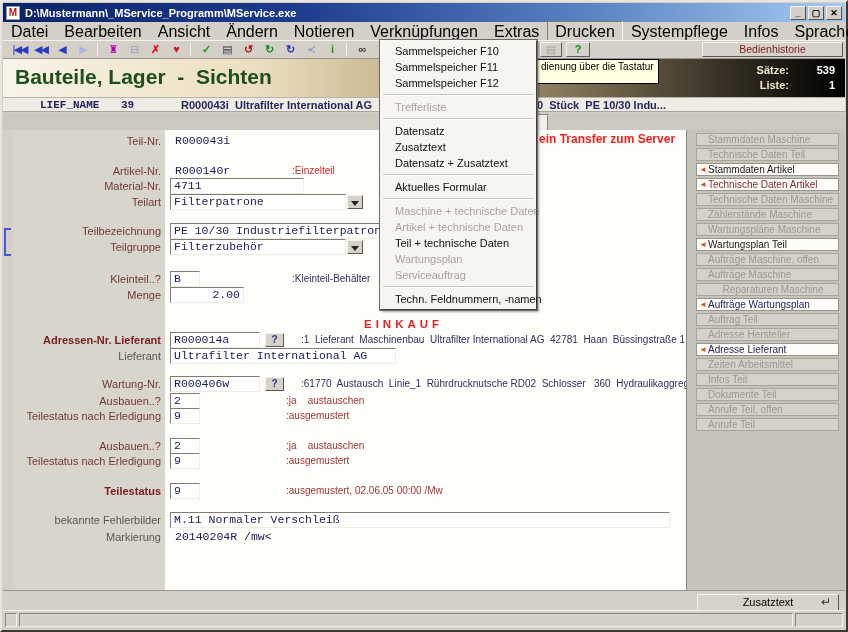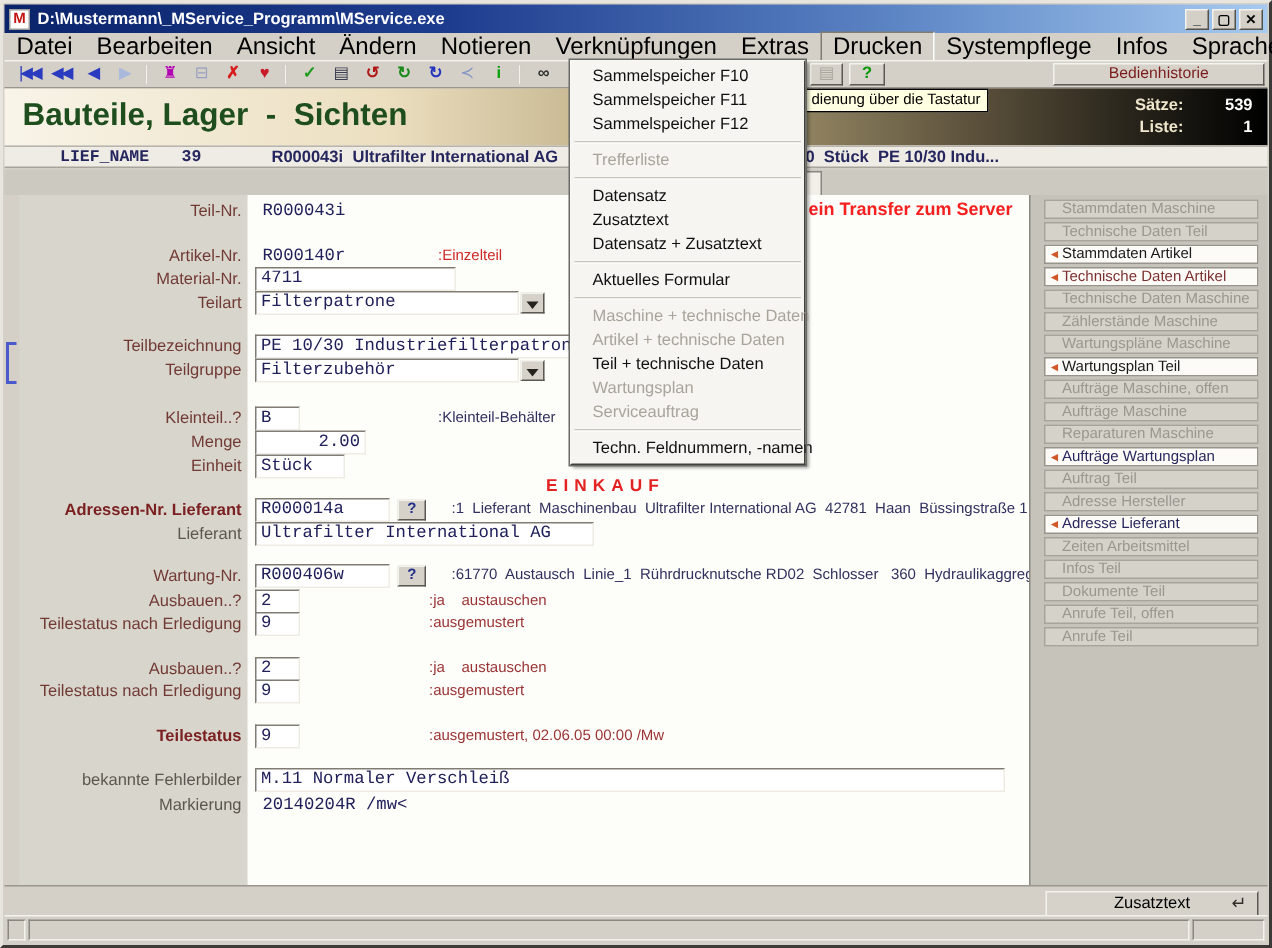--- a/index.html
+++ b/index.html
@@ -43,21 +43,21 @@
   .header-band { position:absolute; top:57px; left:1px; right:1px; height:38px;
                  background:linear-gradient(90deg,#f8f4e8 0%,#ecdfc0 30%,#b3a378 55%,#564c38 78%,#11100c 95%,#000 100%); }
   .header-title { position:absolute; left:12px; top:6px; font-size:21px; font-weight:bold;
                   color:#1e4d1e; white-space:pre; }
   .hcounter { position:absolute; font-size:11px; font-weight:bold; white-space:pre; }
   .hc-label { right:56px; color:#efe6cc; text-align:right; }
   .hc-value { right:10px; color:#ffffff; width:34px; text-align:right; }
   .hc-r1 { top:5px; } .hc-r2 { top:20px; }
 
   
-  .tooltip { position:absolute; left:534px; top:57px; height:16px; z-index:5;
+  .tooltip { position:absolute; left:534px; top:57px; height:25px; z-index:5;
              background:#ffffe1; border:1px solid #000; color:#000;
              font-size:10px; line-height:14px; padding:0 4px; white-space:nowrap; }
 
   
   .record-row { position:absolute; top:95px; left:1px; right:1px; height:15px; background:#eeece4;
                 border-top:1px solid #b8b4ac; border-bottom:1px solid #a8a49c;
                 font-size:11px; font-weight:bold; color:#26265e; }
   .record-row span { position:absolute; top:0; line-height:14px; white-space:pre; }
   .rr-field { left:37px;  font-family:"Liberation Mono", monospace; }
   .rr-num   { left:118px; font-family:"Liberation Mono", monospace; }
@@ -256,24 +256,20 @@
   </div>
   <div class="frow fr-klein">
     <span class="lbl">Kleinteil..?</span>
     <span class="inp w-s">B</span>
     <span class="ann ann-a navy">:Kleinteil-Behälter</span>
   </div>
   <div class="frow fr-menge">
     <span class="lbl">Menge</span>
     <span class="inp w-menge">2.00</span>
   </div>
-  <div class="frow fr-einheit">
-    <span class="lbl">Einheit</span>
-    <span class="inp w-einh">Stück</span>
-  </div>
   <div class="einkauf">EINKAUF</div>
   <div class="frow fr-adress">
     <span class="lbl bold">Adressen-Nr. Lieferant</span>
     <span class="inp w-id">R000014a</span>
     <span class="qb btn3d">?</span>
     <span class="ann ann-b navy">:1  Lieferant  Maschinenbau  Ultrafilter International AG  42781  Haan  Büssingstraße 1</span>
   </div>
   <div class="frow fr-lief">
     <span class="lbl gray">Lieferant</span>
     <span class="inp w-lief">Ultrafilter International AG</span>
@@ -322,21 +318,21 @@
       <div class="sb-btn" style="top: 3px;"><span>Stammdaten Maschine</span></div>
       <div class="sb-btn" style="top: 18px;"><span>Technische Daten Teil</span></div>
       <div class="sb-btn active" style="top: 33px; color: rgb(26, 26, 26);"><span class="sb-arrow">◄</span><span>Stammdaten Artikel</span></div>
       <div class="sb-btn active" style="top: 48px; color: rgb(123, 48, 48);"><span class="sb-arrow">◄</span><span>Technische Daten Artikel</span></div>
       <div class="sb-btn" style="top: 63px;"><span>Technische Daten Maschine</span></div>
       <div class="sb-btn" style="top: 78px;"><span>Zählerstände Maschine</span></div>
       <div class="sb-btn" style="top: 93px;"><span>Wartungspläne Maschine</span></div>
       <div class="sb-btn active" style="top: 108px; color: rgb(26, 26, 26);"><span class="sb-arrow">◄</span><span>Wartungsplan Teil</span></div>
       <div class="sb-btn" style="top: 123px;"><span>Aufträge Maschine, offen</span></div>
       <div class="sb-btn" style="top: 138px;"><span>Aufträge Maschine</span></div>
-      <div class="sb-btn" style="top: 153px;"><span>Reparaturen Maschine</span></div>
+      <div class="sb-btn" style="top: 153px; text-align: center;"><span>Reparaturen Maschine</span></div>
       <div class="sb-btn active" style="top: 168px; color: rgb(40, 40, 94);"><span class="sb-arrow">◄</span><span>Aufträge Wartungsplan</span></div>
       <div class="sb-btn" style="top: 183px;"><span>Auftrag Teil</span></div>
       <div class="sb-btn" style="top: 198px;"><span>Adresse Hersteller</span></div>
       <div class="sb-btn active" style="top: 213px; color: rgb(40, 40, 94);"><span class="sb-arrow">◄</span><span>Adresse Lieferant</span></div>
       <div class="sb-btn" style="top: 228px;"><span>Zeiten Arbeitsmittel</span></div>
       <div class="sb-btn" style="top: 243px;"><span>Infos Teil</span></div>
       <div class="sb-btn" style="top: 258px;"><span>Dokumente Teil</span></div>
       <div class="sb-btn" style="top: 273px;"><span>Anrufe Teil, offen</span></div>
       <div class="sb-btn" style="top: 288px;"><span>Anrufe Teil</span></div>
     </div>

